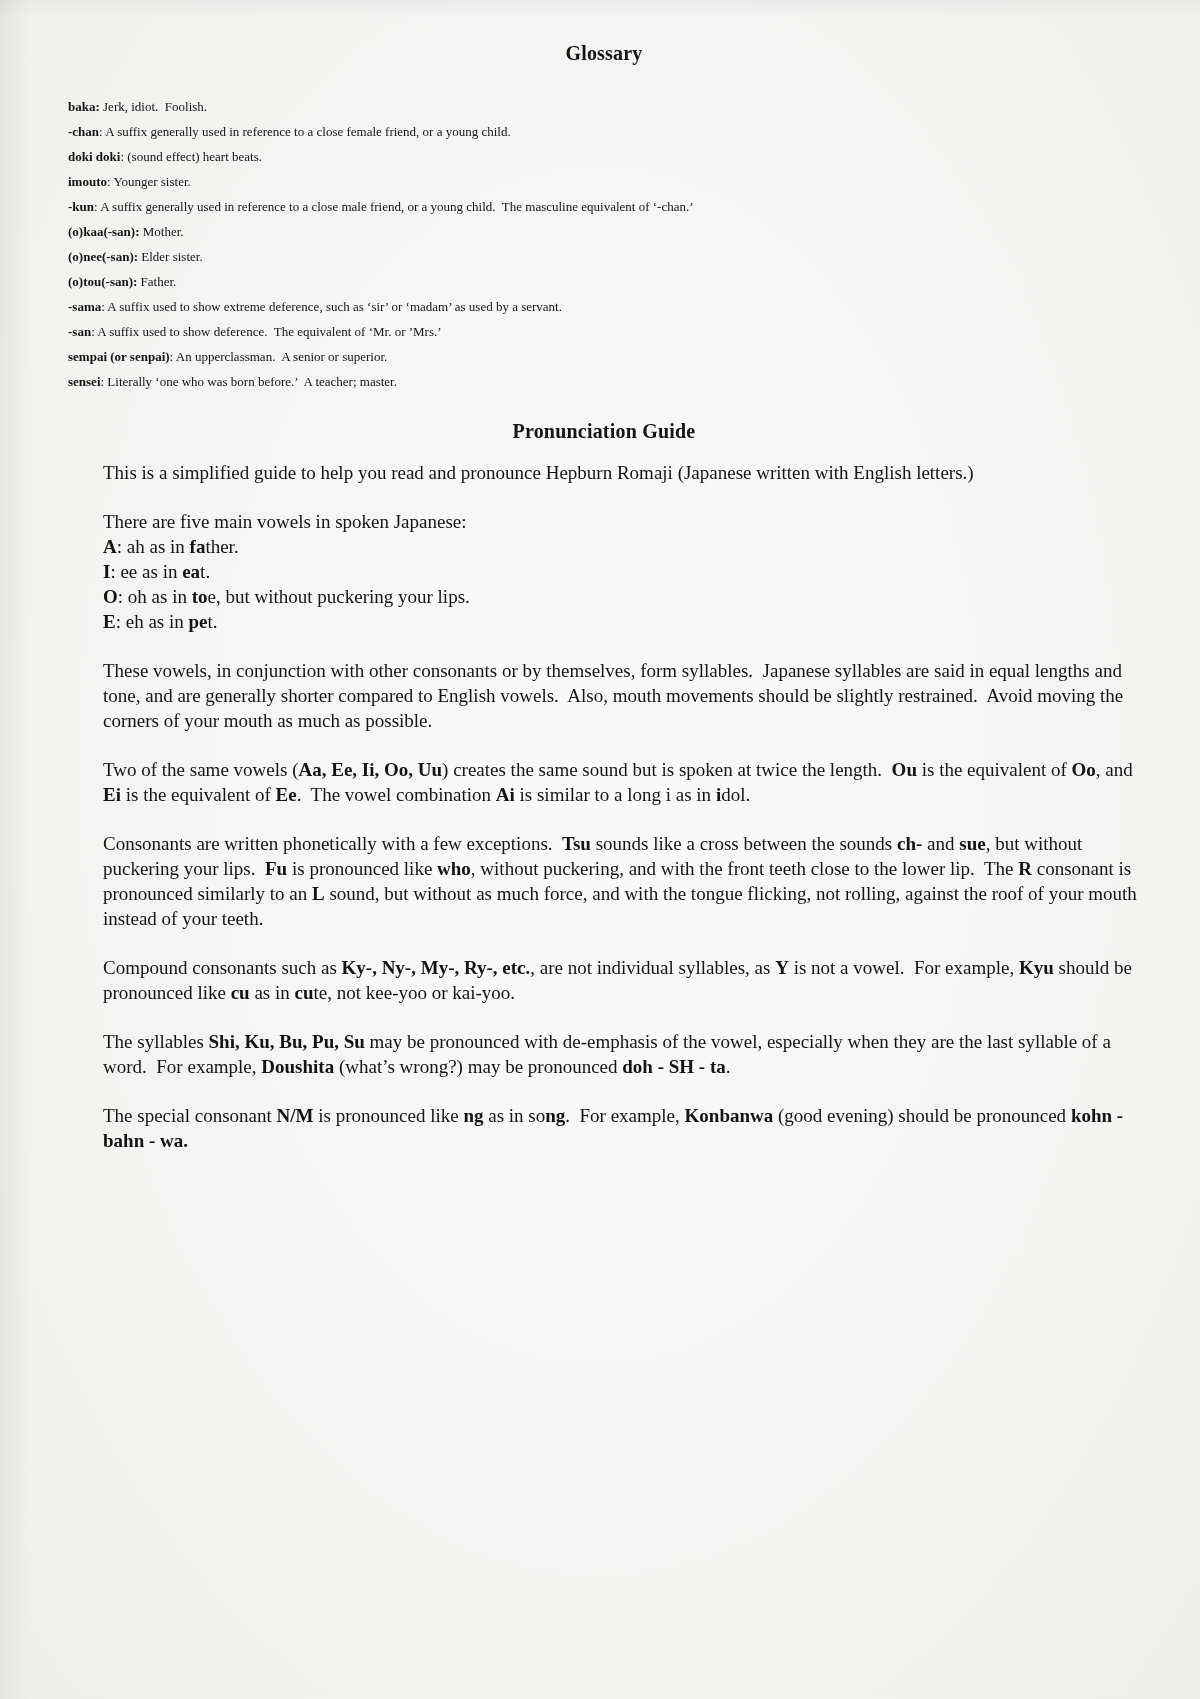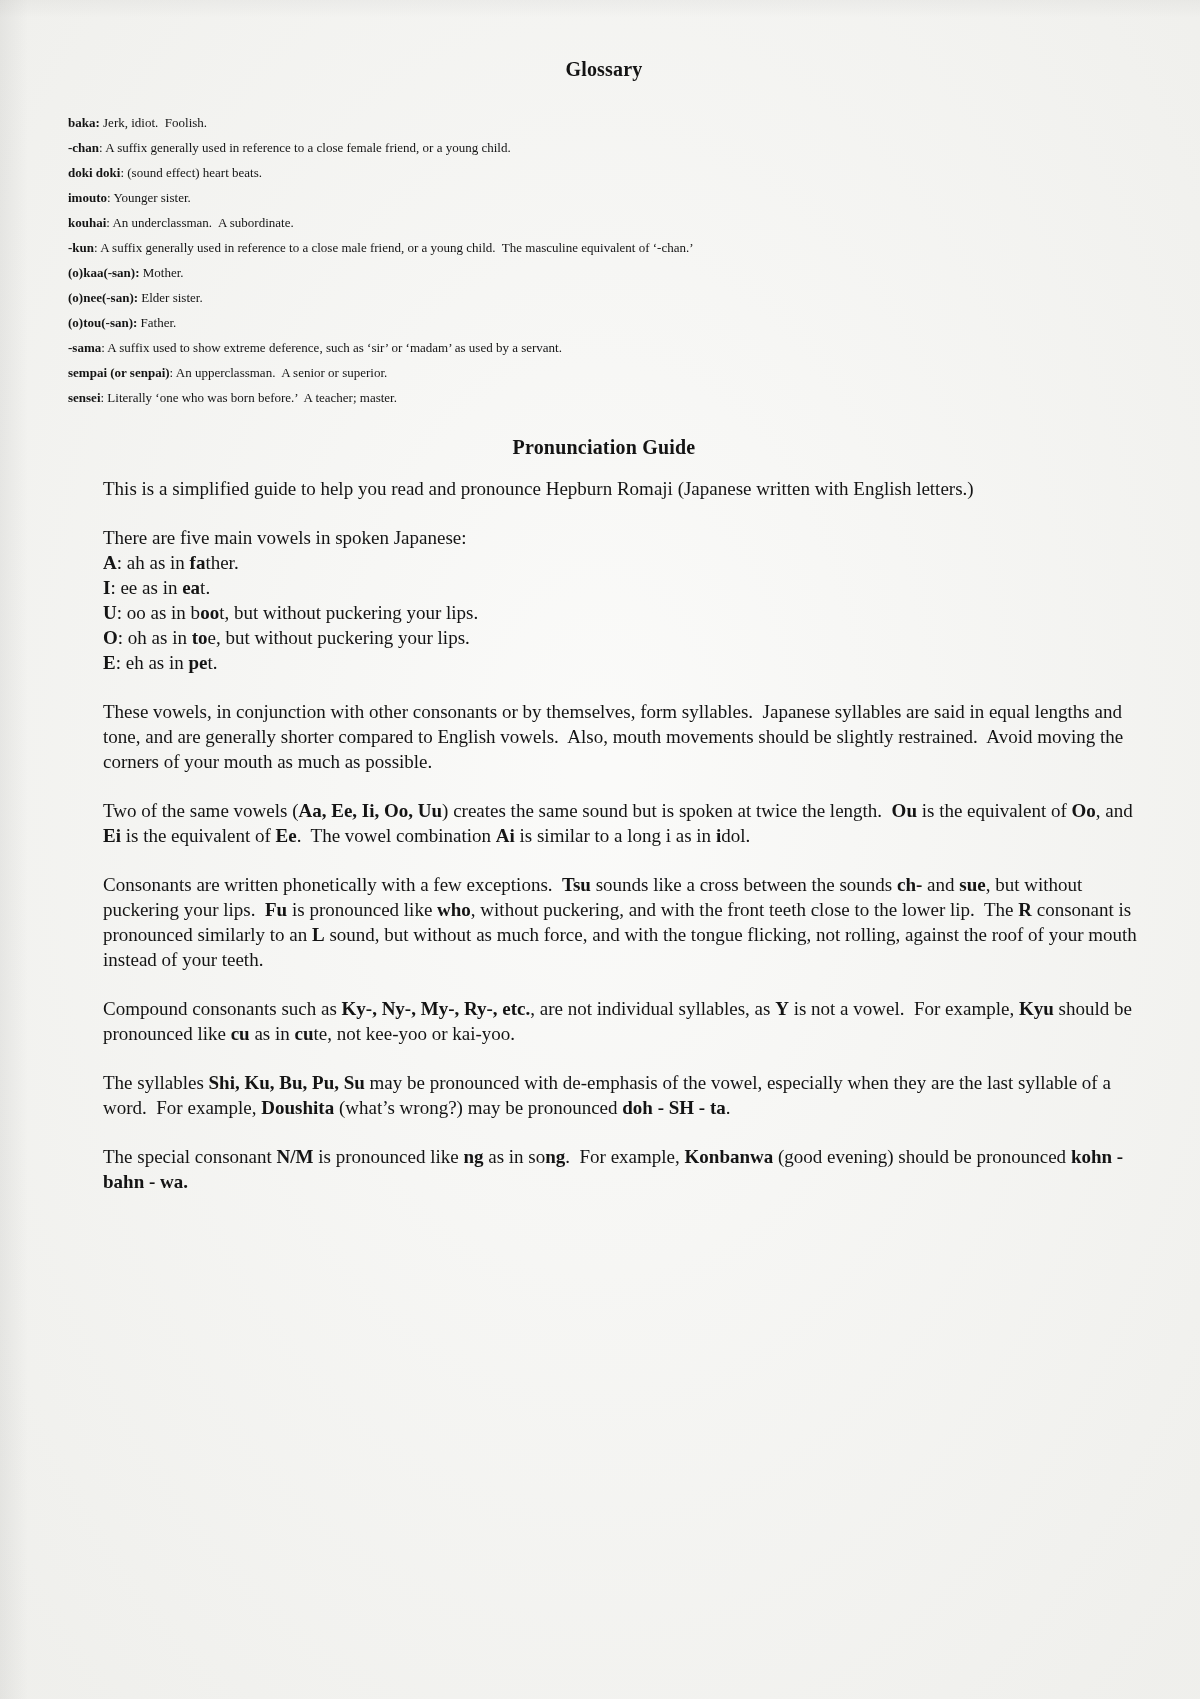--- a/index.html
+++ b/index.html
@@ -21,21 +21,21 @@
     position: absolute;
     inset: 0;
     pointer-events: none;
     background:
       linear-gradient(to right, rgba(120,120,120,0.10), rgba(120,120,120,0) 28px),
       linear-gradient(to bottom, rgba(140,140,140,0.08), rgba(140,140,140,0) 18px),
       radial-gradient(ellipse at 50% 45%, rgba(255,255,255,0.55), rgba(190,190,185,0.10) 95%);
   }
   .page {
     position: relative;
-    padding: 56px 60px 0 68px;
+    padding: 40px 60px 0 68px;
     width: 1072px;
   }
   .doc-title {
     font-size: 20px;
     font-weight: bold;
     text-align: center;
     margin: 0 0 28px 0;
     line-height: 26px;
     letter-spacing: 0.2px;
   }
@@ -67,41 +67,40 @@
 <body>
 
 <div class="page">
   <h1 class="doc-title">Glossary</h1>
 
   <div class="glossary">
       <div class="entry"><b>baka:</b><span> Jerk, idiot.  Foolish.</span></div>
       <div class="entry"><b>-chan</b><span>: A suffix generally used in reference to a close female friend, or a young child.</span></div>
       <div class="entry"><b>doki doki</b><span>: (sound effect) heart beats.</span></div>
       <div class="entry"><b>imouto</b><span>: Younger sister.</span></div>
-      <div class="entry"><b>kouhai</b><span>: An underclassman.  A subordinate.</span></div>
       <div class="entry"><b>-kun</b><span>: A suffix generally used in reference to a close male friend, or a young child.  The masculine equivalent of ‘-chan.’</span></div>
       <div class="entry"><b>(o)kaa(-san):</b><span> Mother.</span></div>
       <div class="entry"><b>(o)nee(-san):</b><span> Elder sister.</span></div>
       <div class="entry"><b>(o)tou(-san):</b><span> Father.</span></div>
       <div class="entry"><b>-sama</b><span>: A suffix used to show extreme deference, such as ‘sir’ or ‘madam’ as used by a servant.</span></div>
+      <div class="entry"><b>-san</b><span>: A suffix used to show deference.  The equivalent of ‘Mr. or ’Mrs.’</span></div>
       <div class="entry"><b>sempai (or senpai)</b><span>: An upperclassman.  A senior or superior.</span></div>
       <div class="entry"><b>sensei</b><span>: Literally ‘one who was born before.’  A teacher; master.</span></div>
     </div>
 
   <h2 class="section-title">Pronunciation Guide</h2>
 
   <div class="body-blocks">
       <div class="para">
         <div class="line"><span>This is a simplified guide to help you read and pronounce Hepburn Romaji (Japanese written with English letters.)</span></div>
       </div>
       <div class="para">
         <div class="line"><span>There are five main vowels in spoken Japanese:</span></div>
         <div class="line"><b>A</b><span>: ah as in </span><b>fa</b><span>ther.</span></div>
         <div class="line"><b>I</b><span>: ee as in </span><b>ea</b><span>t.</span></div>
-        <div class="line"><b>U</b><span>: oo as in b</span><b>oo</b><span>t, but without puckering your lips.</span></div>
         <div class="line"><b>O</b><span>: oh as in </span><b>to</b><span>e, but without puckering your lips.</span></div>
         <div class="line"><b>E</b><span>: eh as in </span><b>pe</b><span>t.</span></div>
       </div>
       <div class="para">
         <div class="line"><span>These vowels, in conjunction with other consonants or by themselves, form syllables.  Japanese syllables are said in equal lengths and tone, and are generally shorter compared to English vowels.  Also, mouth movements should be slightly restrained.  Avoid moving the corners of your mouth as much as possible.</span></div>
       </div>
       <div class="para">
         <div class="line"><span>Two of the same vowels (</span><b>Aa, Ee, Ii, Oo, Uu</b><span>) creates the same sound but is spoken at twice the length.  </span><b>Ou</b><span> is the equivalent of </span><b>Oo</b><span>, and </span><b>Ei</b><span> is the equivalent of </span><b>Ee</b><span>.  The vowel combination </span><b>Ai</b><span> is similar to a long i as in </span><b>i</b><span>dol.</span></div>
       </div>
       <div class="para">

